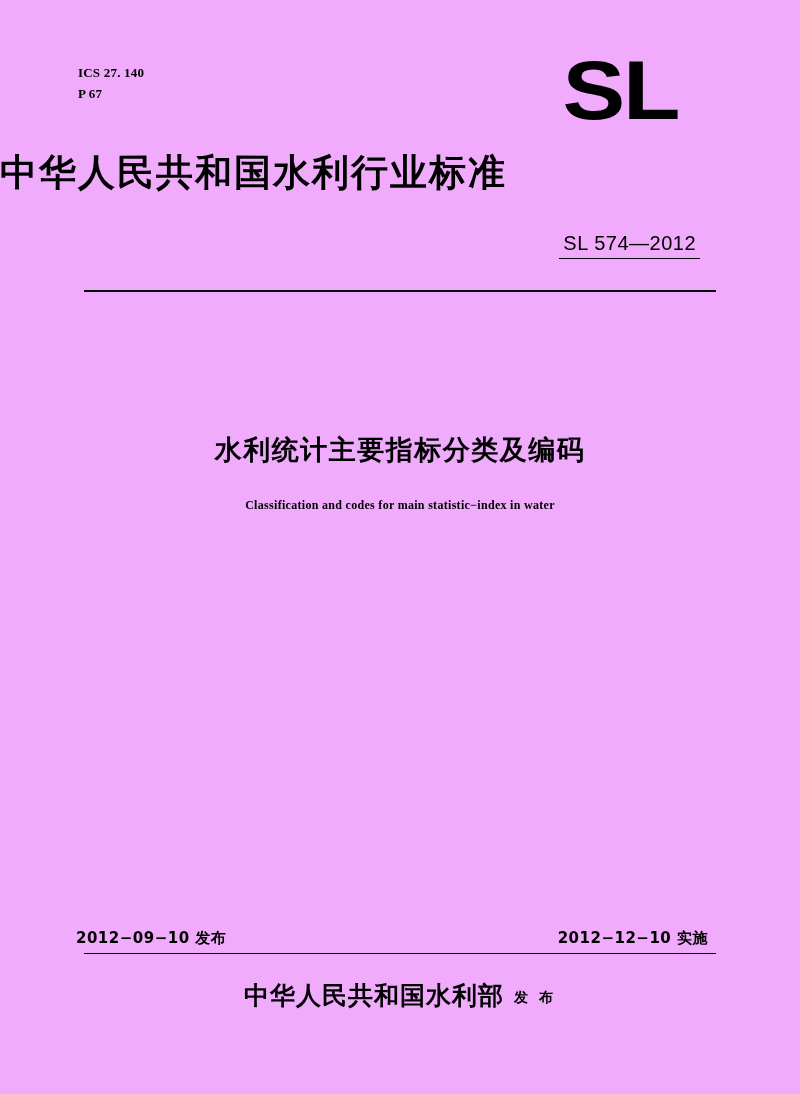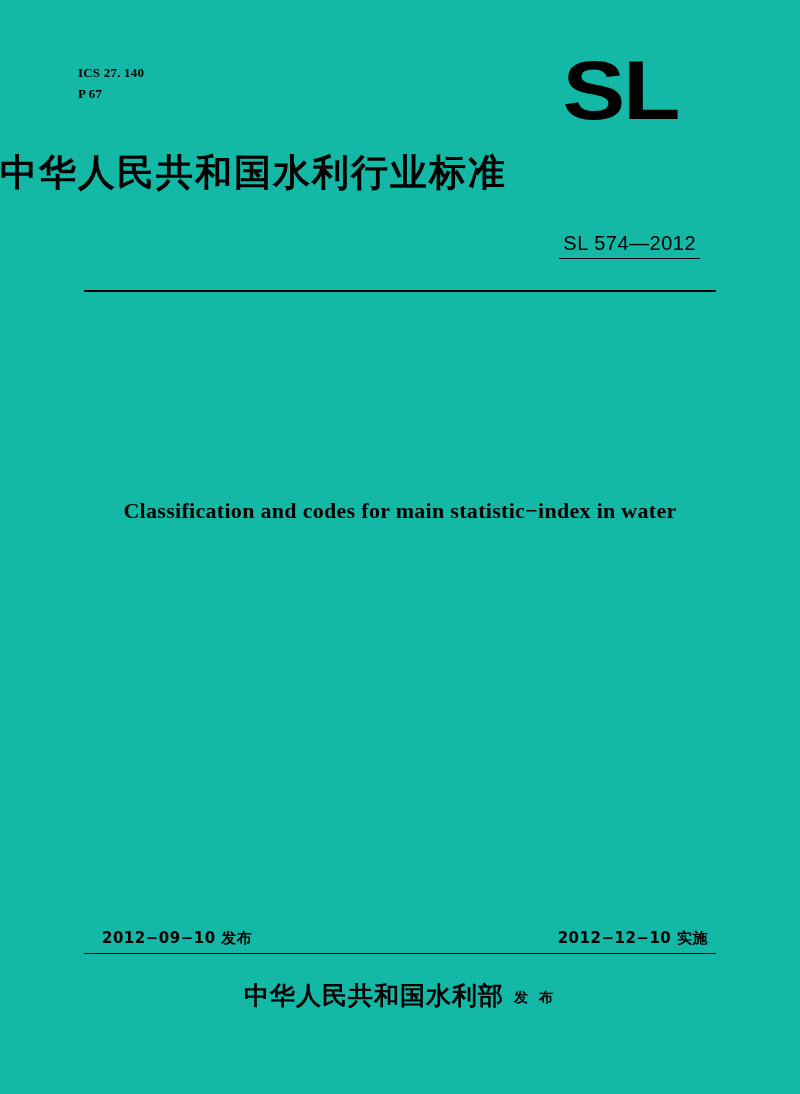--- a/index.html
+++ b/index.html
@@ -4,21 +4,21 @@
 <style>
   html, body {
     margin: 0;
     padding: 0;
     background: #ffffff;
   }
   .page {
     position: relative;
     width: 800px;
     height: 1094px;
-    background: #14b8a6;
+    background: #f0abfc;
     margin: 0 auto;
     overflow: hidden;
     font-family: "Liberation Serif", serif;
     color: #000000;
   }
 
   
   .ics-block {
     position: absolute;
     left: 78px;
@@ -95,28 +95,28 @@
     letter-spacing: 1.5px;
   }
   .doc-title-en {
     position: absolute;
     left: 0;
     right: 0;
     top: 498px;
     text-align: center;
     font-family: "Liberation Serif", serif;
     font-weight: bold;
-    font-size: 22px;
+    font-size: 12px;
     letter-spacing: 0.3px;
   }
 
   
   .date-row {
     position: absolute;
-    left: 92px;
+    left: 66px;
     right: 84px;
     bottom: 146px;
     height: 28px;
   }
   .date-issue, .date-effective {
     position: absolute;
     bottom: 0;
     font-family: "DejaVu Sans", sans-serif;
     font-weight: bold;
     font-size: 15px;
@@ -167,20 +167,21 @@
   <div class="sl-logo">SL</div>
 
   <div class="main-title">中华人民共和国水利行业标准</div>
 
   <div class="std-number-wrap">
     <span class="std-number">SL 574—2012</span>
   </div>
 
   <div class="rule-top"></div>
 
+  <div class="doc-title-cn">水利统计主要指标分类及编码</div>
   <div class="doc-title-en">Classification and codes for main statistic−index in water</div>
 
   <div class="date-row">
     <span class="date-issue">2012−09−10 发布</span>
     <span class="date-effective">2012−12−10 实施</span>
   </div>
   <div class="rule-bottom"></div>
 
   <div class="publisher">
     <span>中华人民共和国水利部</span><span class="pub-suffix">发 布</span>

